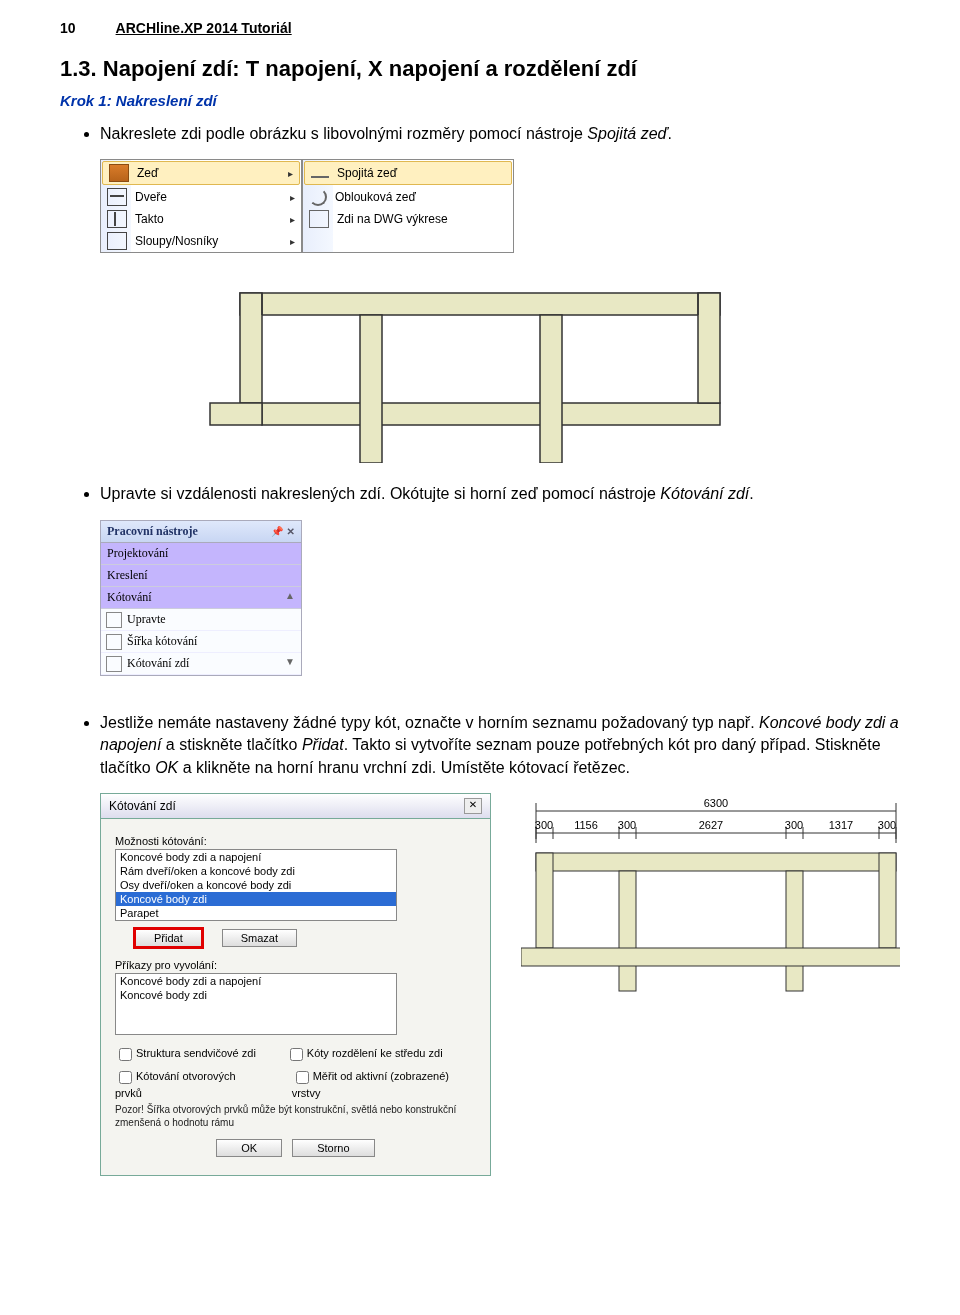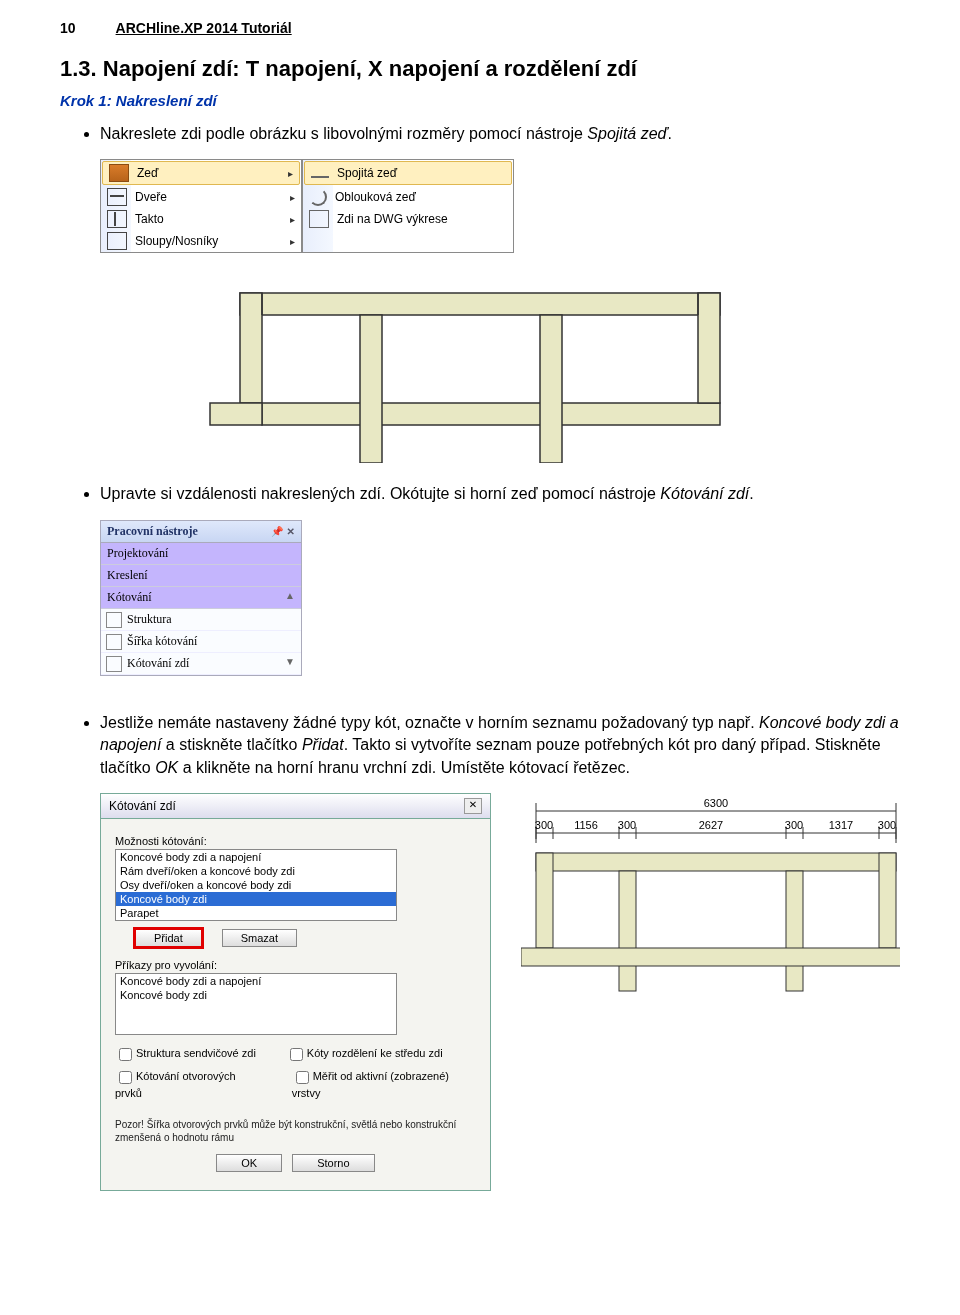--- a/index.html
+++ b/index.html
@@ -161,21 +161,21 @@
   .dialog .listbox .sel{background:#2b6cd4;color:#fff;}
   .dialog .btnrow{display:flex;gap:20px;margin:8px 0 12px 20px;}
   .dialog .btn{
     border:1px solid #888;background:linear-gradient(#fff,#ddd);
     padding:2px 18px;font-size:11px;
   }
   .dialog .btn.red{outline:3px solid #e00000;outline-offset:-1px;}
   .dialog .checks{margin-top:10px;}
   .dialog .checks .row{display:flex;gap:30px;margin-bottom:4px;}
   .dialog .checks input{margin-right:4px;vertical-align:middle;}
-  .dialog .note{font-size:10px;color:#222;margin-top:19px;line-height:1.3;}
+  .dialog .note{font-size:10px;color:#222;margin-top:4px;line-height:1.3;}
   .dialog .footbtns{display:flex;gap:10px;justify-content:center;margin-top:10px;}
   .dialog .footbtns .btn{padding:2px 24px;}
 </style>
 </head>
 <body>
 
 <div class="page">
 
   <div class="header">
     <span class="pagenum">10</span>
@@ -255,21 +255,21 @@
     <div class="hdr">
       <span>Pracovní nástroje</span>
       <span style="font-size:10px;color:#556;">📌 ✕</span>
     </div>
     <div class="sub">Projektování</div>
     <div class="sub">Kreslení</div>
     <div class="sub" style="display:flex;justify-content:space-between;">
       <span>Kótování</span>
       <span class="scrollicon">▲</span>
     </div>
-    <div class="item"><span class="tico"></span><span>Struktura</span></div>
+    <div class="item"><span class="tico"></span><span>Upravte</span></div>
     <div class="item"><span class="tico"></span><span>Šířka kótování</span></div>
     <div class="item" style="display:flex;justify-content:space-between;">
         <span><span class="tico"></span><span>Kótování zdí</span></span>
         <span class="scrollicon">▼</span>
       </div>
   </div>
 
   <ul class="bullets">
     <li>
       <span>Jestliže nemáte nastaveny žádné typy kót, označte v horním seznamu požadovaný typ např. </span><span class="italic">Koncové body zdi a napojení</span><span> a stiskněte tlačítko </span><span class="italic">Přidat</span><span>. Takto si vytvoříte seznam pouze potřebných kót pro daný případ. Stiskněte tlačítko </span><span class="italic">OK</span><span> a klikněte na horní hranu vrchní zdi. Umístěte kótovací řetězec.</span>

